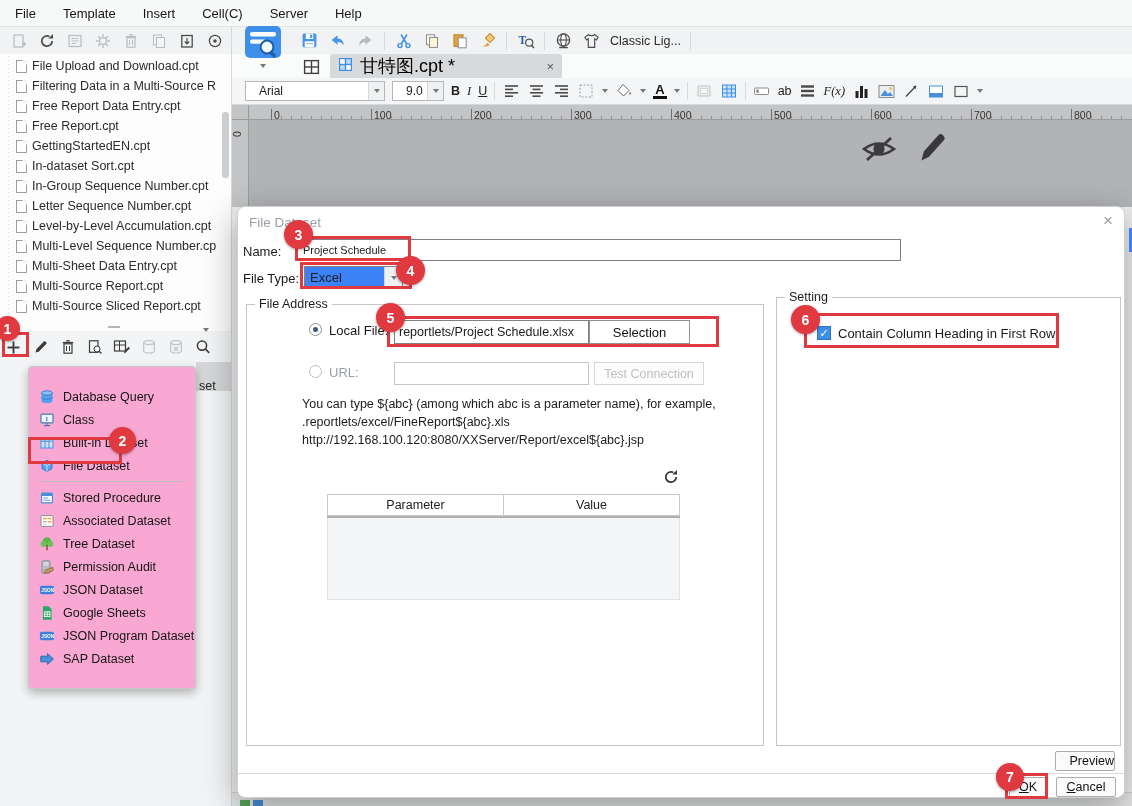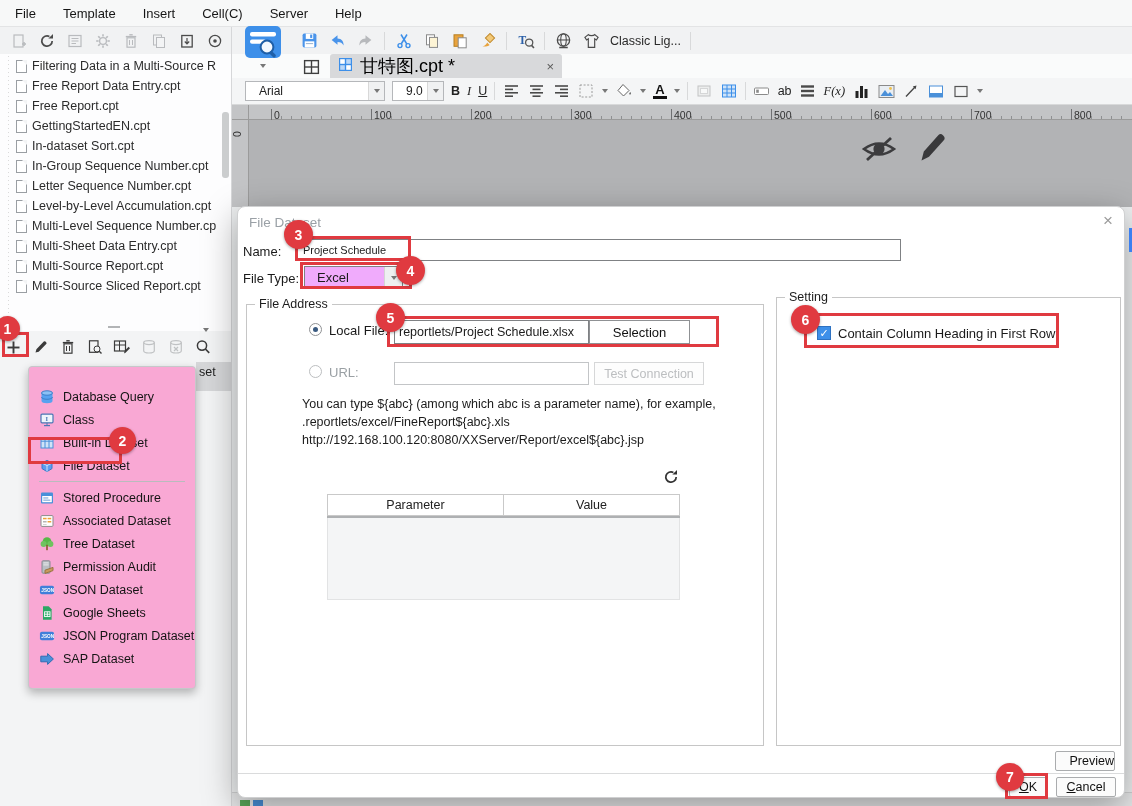--- a/index.html
+++ b/index.html
@@ -27,21 +27,21 @@
 
   
   #ds-handle { position:absolute; left:108px; top:326px; width:12px; height:2px; background:#b2b4b6; }
   #ds-chev { position:absolute; left:203px; top:328px; }
   #ds-toolbar { position:absolute; left:4px; top:334px; width:225px; height:26px; display:flex; align-items:center; gap:8px; }
   #ds-toolbar .tbi { color:#3b3b3b; }
   #ds-toolbar .tbi.dis { color:#c0c2c4; }
   .tri { width:0; height:0; border-left:3.5px solid transparent; border-right:3.5px solid transparent; border-top:4.5px solid #777; display:inline-block; }
 
   
-  #tab-remnant { position:absolute; left:196px; top:362px; width:35px; height:29px; background:#d6d7d9; font-size:12.5px; color:#222; padding:3px 0 0 3px; }
+  #tab-remnant { position:absolute; left:196px; top:362px; width:35px; height:29px; background:#d6d7d9; font-size:12.5px; color:#222; padding:17px 0 0 3px; }
   #dataset-menu { position:absolute; left:28px; top:366px; width:168px; background:#f9a8d4; border:1px solid #c6c8ca; border-radius:4px; box-shadow:0 4px 10px rgba(0,0,0,.28); padding:18px 0; z-index:20; }
   .mitem { height:23px; display:flex; align-items:center; gap:8px; padding-left:10px; }
   .mitem .mlbl { font-size:12.5px; color:#141414; }
   .micon { width:16px; height:16px; display:flex; align-items:center; justify-content:center; flex:0 0 auto; }
   .msep { height:1px; background:#b9bbbd; margin:4px 10px; }
 
   #v-div { position:absolute; left:231px; top:27px; width:1px; height:779px; background:#d6d7d9; }
 
   
   #main-toolbar { position:absolute; left:232px; top:27px; width:900px; height:27px; background:#f1f2f3; display:flex; align-items:center; gap:9px; padding-left:68px; }
@@ -79,21 +79,21 @@
   #right-sliver { position:absolute; left:1129px; top:228px; width:3px; height:24px; background:#3b7ff0; z-index:12; }
 
   
   #dialog { position:absolute; left:237px; top:206px; width:888px; height:592px; background:#fff; border:1px solid #cfd0d1; border-radius:8px; box-shadow:0 10px 34px rgba(0,0,0,.35); z-index:10; }
   #dlg-title { position:absolute; left:11px; top:8px; font-size:13.5px; color:#9aa0a6; }
   #dlg-close { position:absolute; left:860px; top:4px; width:20px; height:20px; color:#9b9b9b; font-size:17px; display:flex; align-items:center; justify-content:center; }
   .dlbl { font-size:13px; color:#1a1a1a; }
   #name-lbl { position:absolute; left:5px; top:37px; }
   #name-input { position:absolute; left:59px; top:32px; width:604px; height:22px; background:#fff; border:1px solid #7f8184; font-size:11px; padding-left:5px; display:flex; align-items:center; }
   #ftype-lbl { position:absolute; left:5px; top:64px; }
-  #ftype-select { position:absolute; left:66px; top:59px; width:99px; height:23px; background:#f0abfc; border:1px solid #7f8184; font-size:13px; display:flex; align-items:center; padding-left:12px; }
+  #ftype-select { position:absolute; left:66px; top:59px; width:99px; height:23px; background:#3b82f6; border:1px solid #7f8184; font-size:13px; display:flex; align-items:center; padding-left:5px; }
   #ftype-select .chev { margin-left:auto; width:18px; height:21px; background:#eef0f1; border-left:1px solid #d5d5d5; display:flex; align-items:center; justify-content:center; }
 
   .grp { position:absolute; border:1px solid #c6c6c6; }
   .grp .legend { position:absolute; top:-8px; left:8px; background:#fff; padding:0 4px; font-size:12.5px; color:#1d1d1d; }
   #grp-fa { left:8px; top:97px; width:518px; height:442px; }
   #grp-set { left:538px; top:90px; width:345px; height:449px; }
 
   .radio { width:13px; height:13px; border:1px solid #8f9194; border-radius:50%; background:#fff; position:relative; flex:0 0 auto; }
   .radio.sel::after { content:""; position:absolute; inset:3px; border-radius:50%; background:#3a5a80; }
   .radio.off { border-color:#bcbec0; }
@@ -212,20 +212,24 @@
       <svg width="16" height="16" viewBox="0 0 16 16">
         <circle cx="8" cy="8" r="5.6" fill="none" stroke="currentColor" stroke-width="1.3"></circle>
         <circle cx="8" cy="8" r="1.8" fill="currentColor"></circle>
       </svg>
     </span>
   </div>
 <span id="lt-collapse"></span>
 <div id="tree">
     <div class="trow">
       <span class="doc"></span>
+      <span class="lbl">File Upload and Download.cpt</span>
+    </div>
+    <div class="trow">
+      <span class="doc"></span>
       <span class="lbl">Filtering Data in a Multi-Source R</span>
     </div>
     <div class="trow">
       <span class="doc"></span>
       <span class="lbl">Free Report Data Entry.cpt</span>
     </div>
     <div class="trow">
       <span class="doc"></span>
       <span class="lbl">Free Report.cpt</span>
     </div>

